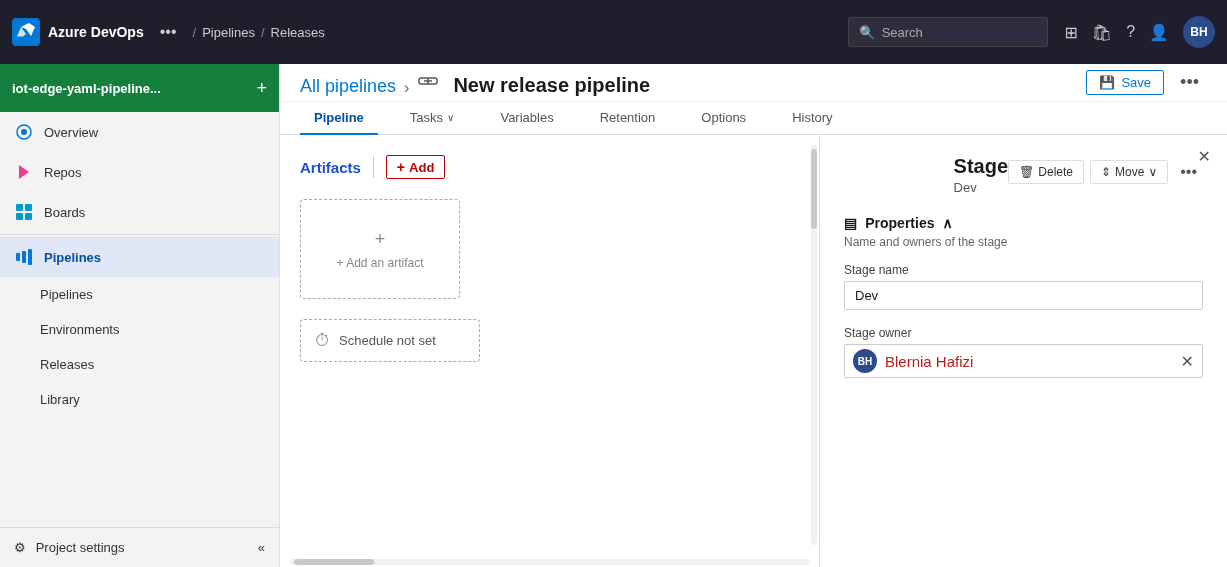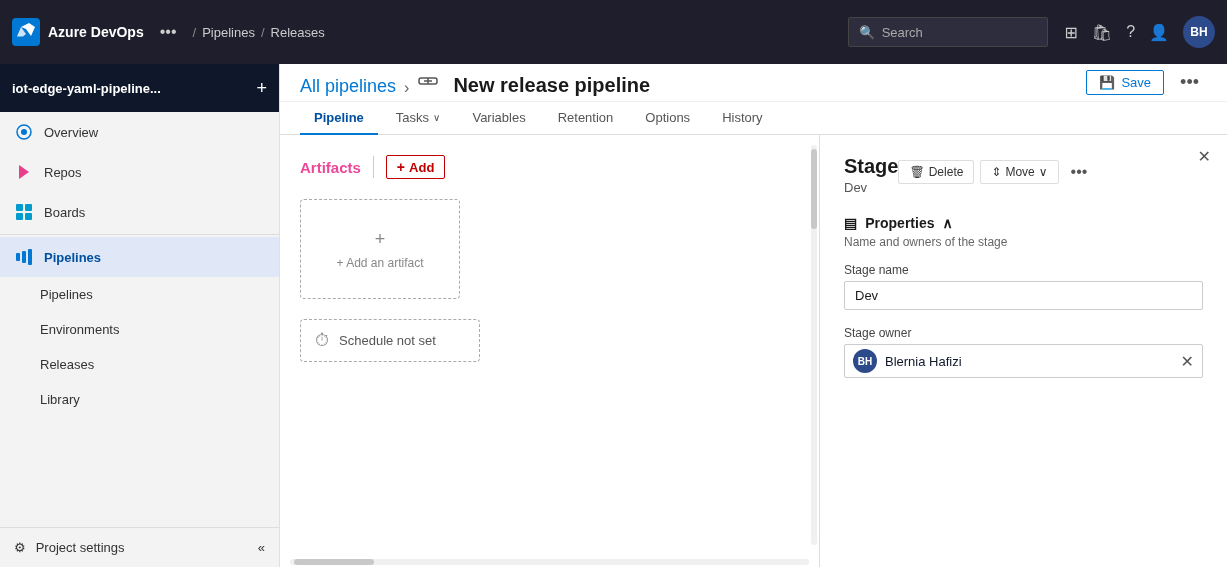--- a/index.html
+++ b/index.html
@@ -52,21 +52,21 @@
     .sidebar {
       width: 280px;
       background: #f3f3f3;
       display: flex;
       flex-direction: column;
       border-right: 1px solid #e0e0e0;
       flex-shrink: 0;
     }
     .sidebar-project {
       display: flex; align-items: center; justify-content: space-between;
-      padding: 10px 12px; background: #0f172a; color: #fff; min-height: 48px;
+      padding: 10px 12px; background: #15803d; color: #fff; min-height: 48px;
     }
     .sidebar-project-name { font-size: 13px; font-weight: 600; flex: 1; }
     .sidebar-add-btn { color: #fff; font-size: 18px; cursor: pointer; }
     .sidebar-nav { flex: 1; overflow-y: auto; }
     .sidebar-item {
       display: flex; align-items: center; gap: 10px; padding: 10px 14px; cursor: pointer; font-size: 13px; color: #333;
     }
     .sidebar-item.active { background: #e0e8f8; font-weight: 600; color: #0050a0; }
     .sidebar-item-icon { width: 20px; height: 20px; display: flex; align-items: center; justify-content: center; font-size: 15px; }
     .sidebar-bottom {
@@ -95,21 +95,21 @@
     .page-title { font-size: 20px; font-weight: 600; color: #1a1a1a; margin-left: 6px; }
     .page-header-actions { margin-left: auto; display: flex; align-items: center; gap: 8px; }
     .save-btn {
       display: flex; align-items: center; gap: 6px; border: 1px solid #0078d4; color: #0078d4;
       background: #fff; padding: 4px 12px; border-radius: 2px; font-size: 13px; cursor: pointer;
     }
     .more-btn { font-size: 18px; color: #555; cursor: pointer; padding: 4px 8px; }
 
     
     .tabs-bar {
-      display: flex; align-items: flex-end; padding: 0 20px; border-bottom: 1px solid #ddd; gap: 4px;
+      display: flex; align-items: flex-end; padding: 0 20px; border-bottom: 1px solid #ddd; gap: 18px;
     }
     .tab {
       padding: 8px 14px; font-size: 13px; color: #555; cursor: pointer; border-bottom: 2px solid transparent; margin-bottom: -1px;
       display: flex; align-items: center; gap: 4px;
     }
     .tab.active { color: #0050a0; border-bottom: 2px solid #0078d4; font-weight: 600; }
     .tab-chevron { font-size: 10px; }
 
     
     .split-content {
@@ -124,21 +124,21 @@
       display: flex;
       flex-direction: column;
       position: relative;
       overflow: hidden;
     }
     .canvas-inner { padding: 20px; flex: 1; overflow: hidden; }
 
     .artifacts-row {
       display: flex; align-items: center; gap: 12px; margin-bottom: 20px;
     }
-    .artifacts-label { font-size: 15px; font-weight: 600; color: #ec4899; }
+    .artifacts-label { font-size: 15px; font-weight: 600; color: #1d4ed8; }
     .add-artifact-btn {
       display: flex; align-items: center; gap: 4px; border: 1.5px solid #c00000; color: #c00000;
       background: #fff; padding: 3px 10px; border-radius: 2px; font-size: 13px; cursor: pointer; font-weight: 600;
     }
     .add-artifact-plus { font-size: 14px; font-weight: 700; }
 
     .artifact-box {
       width: 160px; height: 100px;
       border: 1.5px dashed #aaa; border-radius: 4px;
       display: flex; flex-direction: column; align-items: center; justify-content: center;
@@ -156,21 +156,21 @@
       flex: 1;
       background: #fff;
       padding: 20px 24px;
       overflow-y: auto;
       position: relative;
     }
     .stage-panel-close {
       position: absolute; top: 12px; right: 16px; font-size: 16px; cursor: pointer; color: #555;
     }
     .stage-panel-header {
-      display: flex; align-items: flex-start; justify-content: flex-start; margin-bottom: 4px;
+      display: flex; align-items: flex-start; justify-content: flex-end; margin-bottom: 4px;
     }
     .stage-title-area {}
     .stage-title { font-size: 20px; font-weight: 600; color: #1a1a1a; }
     .stage-subtitle { font-size: 13px; color: #555; margin-top: 2px; }
     .stage-actions {
       display: flex; align-items: center; gap: 6px; margin-top: 4px;
     }
     .stage-action-btn {
       display: flex; align-items: center; gap: 4px; border: 1px solid #ddd; background: #fff;
       padding: 4px 10px; font-size: 12px; color: #333; cursor: pointer; border-radius: 2px;
@@ -192,21 +192,21 @@
     }
 
     .owner-field {
       display: flex; align-items: center; border: 1px solid #ccc; border-radius: 2px; padding: 4px 8px;
       background: #fff; gap: 8px;
     }
     .owner-avatar {
       width: 24px; height: 24px; background: #2d4a8a; border-radius: 50%; display: flex; align-items: center;
       justify-content: center; color: #fff; font-size: 10px; font-weight: 600; flex-shrink: 0;
     }
-    .owner-name { flex: 1; font-size: 13px; color: #0f172a; }
+    .owner-name { flex: 1; font-size: 15px; color: #b91c1c; }
     .owner-clear { font-size: 16px; color: #555; cursor: pointer; }
 
     
     .icon-overview { color: #0078d4; }
     .icon-boards { color: #009ccc; }
     .icon-repos { color: #e83e8c; }
     .icon-pipelines { color: #0078d4; }
 
     .divider { height: 1px; background: #ddd; margin: 2px 0; }
   </style>

